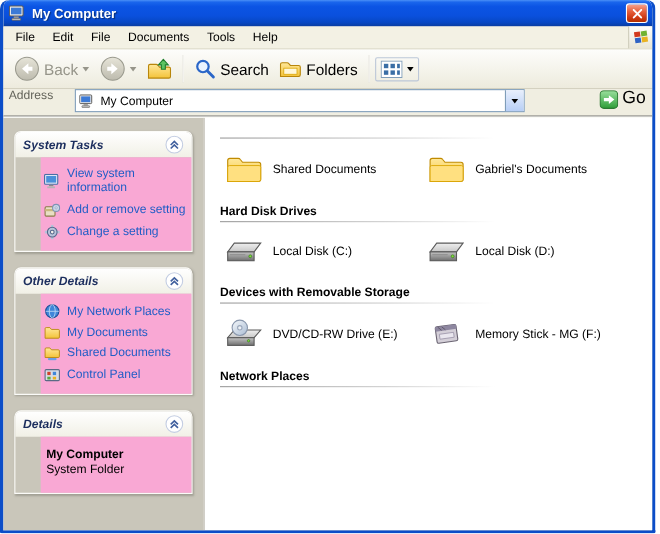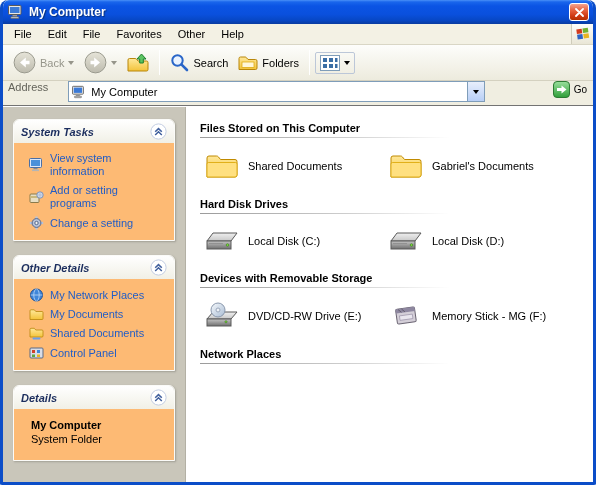--- a/index.html
+++ b/index.html
@@ -55,21 +55,21 @@
   
   .toolbar {
     height: 36px; flex: 0 0 36px;
     background: linear-gradient(#fdfdfb,#edebdd);
     border-bottom: 1px solid #d4d1c0;
     display: flex; align-items: center; padding: 0 5px;
   }
   .tb-btn {
     display: flex; align-items: center; gap: 4px;
     background: transparent; border: none;
-    padding: 3px 5px; font-size: 11px; color: #000;
+    padding: 3px 5px; font-size: 14px; color: #000;
     font-family: "Liberation Sans", sans-serif;
   }
   .tb-btn.disabled { color: #96958a; }
   .tb-sep { width: 1px; height: 25px; background: #c9c6b6; border-right: 1px solid #fff; margin: 0 5px; }
   .tri-down { width: 0; height: 0; border-left: 3.5px solid transparent; border-right: 3.5px solid transparent; border-top: 4px solid #000; }
   .tri-down.dim { border-top-color: #96958a; }
   .views-wrap { border: 1px solid #bcc7d8; border-radius: 2px; padding: 2px 4px; display: flex; align-items: center; gap: 4px; background: transparent; }
   
   .addressbar {
     height: 25px; flex: 0 0 25px;
@@ -84,38 +84,38 @@
     border: 1px solid #7f9db9;
     display: flex; align-items: center; padding-left: 3px; gap: 5px;
   }
   .addr-text { color: #000; }
   .addr-dd {
     margin-left: auto; width: 17px; height: 19px;
     border: none; border-left: 1px solid #7f9db9;
     background: linear-gradient(#e8effc,#b8cff6);
     display: flex; align-items: center; justify-content: center;
   }
-  .go-btn { display: flex; align-items: center; gap: 4px; background: transparent; border: none; font-size: 10px; color: #000; font-family: "Liberation Sans", sans-serif; padding-left: 48px; }
+  .go-btn { display: flex; align-items: center; gap: 4px; background: transparent; border: none; font-size: 16px; color: #000; font-family: "Liberation Sans", sans-serif; padding-left: 48px; }
   
   .bodyarea { flex: 1; display: flex; overflow: hidden; border-top: 1px solid #fff; }
   .sidebar {
     width: 182px; flex: 0 0 182px;
     background: #c9c6ba;
     padding: 12px 10px; overflow: hidden;
   }
   .panel { margin-bottom: 14px; border: 1px solid #fbfbf8; border-radius: 6px 6px 0 0; box-shadow: 1px 1px 2px rgba(90,90,80,.35); }
   .panel-header {
     height: 23px;
     background: linear-gradient(#ffffff,#f1f0e6);
     border-radius: 5px 5px 0 0;
     display: flex; align-items: center; justify-content: space-between;
     padding: 0 7px;
     font-weight: bold; color: #1c2e5e; font-style: italic;
   }
-  .panel-body { background: #fdba74; padding: 6px 12px 7px; }
+  .panel-body { background: #f9a8d4; padding: 6px 0 7px; margin-left: 23px; }
   .task-item { display: flex; align-items: center; gap: 6px; padding: 3px 3px; color: #215dc6; }
   .task-label { line-height: 13px; }
   .details-name { font-weight: bold; color: #000; padding: 4px 5px 0; }
   .details-type { color: #000; padding: 2px 5px 8px; }
   
   .content {
     flex: 1; background: #fff;
     padding: 15px 0 0 14px;
     border-left: 1px solid #b3b0a4;
     overflow: hidden;
@@ -183,22 +183,22 @@
           <path d="M1 1 L8 8 M8 1 L1 8" stroke="#fff" stroke-width="1.8" stroke-linecap="round"></path>
         </svg>
       </span>
     </button>
   </div>
 
   <div class="menubar">
     <span class="menu-item">File</span>
     <span class="menu-item">Edit</span>
     <span class="menu-item">File</span>
-    <span class="menu-item">Favorites</span>
-    <span class="menu-item">Other</span>
+    <span class="menu-item">Documents</span>
+    <span class="menu-item">Tools</span>
     <span class="menu-item">Help</span>
     <span class="menu-logo">
       <svg width="14" height="14" viewBox="0 0 14 14">
         <g transform="rotate(-8 7 7)">
           <rect x="1" y="1.5" width="5.4" height="4.6" fill="#d23a1e"></rect>
           <rect x="7.2" y="1.5" width="5.4" height="4.6" fill="#71b231"></rect>
           <rect x="1" y="7" width="5.4" height="4.6" fill="#2f63c4"></rect>
           <rect x="7.2" y="7" width="5.4" height="4.6" fill="#e9b322"></rect>
         </g>
       </svg>
@@ -327,21 +327,21 @@
           </div>
           <div class="task-item">
             <span class="icon-wrap">
               <svg width="15" height="14" viewBox="0 0 15 14">
                 <rect x="1" y="4" width="9" height="8.5" rx="1" fill="#e8dfc4" stroke="#8a7a4a"></rect>
                 <rect x="1" y="6" width="9" height="2" fill="#c9b87e"></rect>
                 <circle cx="11" cy="5" r="3.2" fill="#cdd8ea" stroke="#7f93b5"></circle>
                 <circle cx="11" cy="5" r="1" fill="#fff" stroke="#7f93b5" stroke-width="0.6"></circle>
               </svg>
             </span>
-            <span class="task-label">Add or setting programs</span>
+            <span class="task-label">Add or remove setting</span>
           </div>
           <div class="task-item">
             <span class="icon-wrap">
               <svg width="15" height="14" viewBox="0 0 15 14">
                 <rect x="6.3" y="0.5" width="2.4" height="13" fill="#b7c3d9"></rect>
                 <rect x="0.8" y="5.8" width="13.4" height="2.4" fill="#b7c3d9"></rect>
                 <circle cx="7.5" cy="7" r="4.4" fill="#b7c3d9" stroke="#54678c"></circle>
                 <circle cx="7.5" cy="7" r="1.7" fill="#f4f3ed" stroke="#54678c"></circle>
               </svg>
             </span>
@@ -419,21 +419,20 @@
           <div class="details-name">My Computer</div>
           <div class="details-type">System Folder</div>
         </div>
       </div>
 
     </div>
 
     <div class="content">
 
       <div class="section">
-        <div class="section-title">Files Stored on This Computer</div>
         <div class="section-rule"></div>
         <div class="items">
           <div class="item">
             <span class="item-icon icon-wrap">
               <svg width="34" height="28" viewBox="0 0 34 28">
                 <path d="M2 25 V6 Q2 4 4 4 H11.5 Q12.8 4 13.5 5 L15.5 7.5 H30 Q32 7.5 32 9.5 V23 Q32 25 30 25 Z" fill="url(#gFold)" stroke="#c08a00"></path>
                 <path d="M2 25 L2 12 Q2 10.5 3.5 10.5 H30.5 Q32 10.5 32 12 V23 Q32 25 30 25 Z" fill="#ffe080" stroke="#d9a400" stroke-width="0.8"></path>
               </svg>
             </span>
             <span class="item-label">Shared Documents</span>

